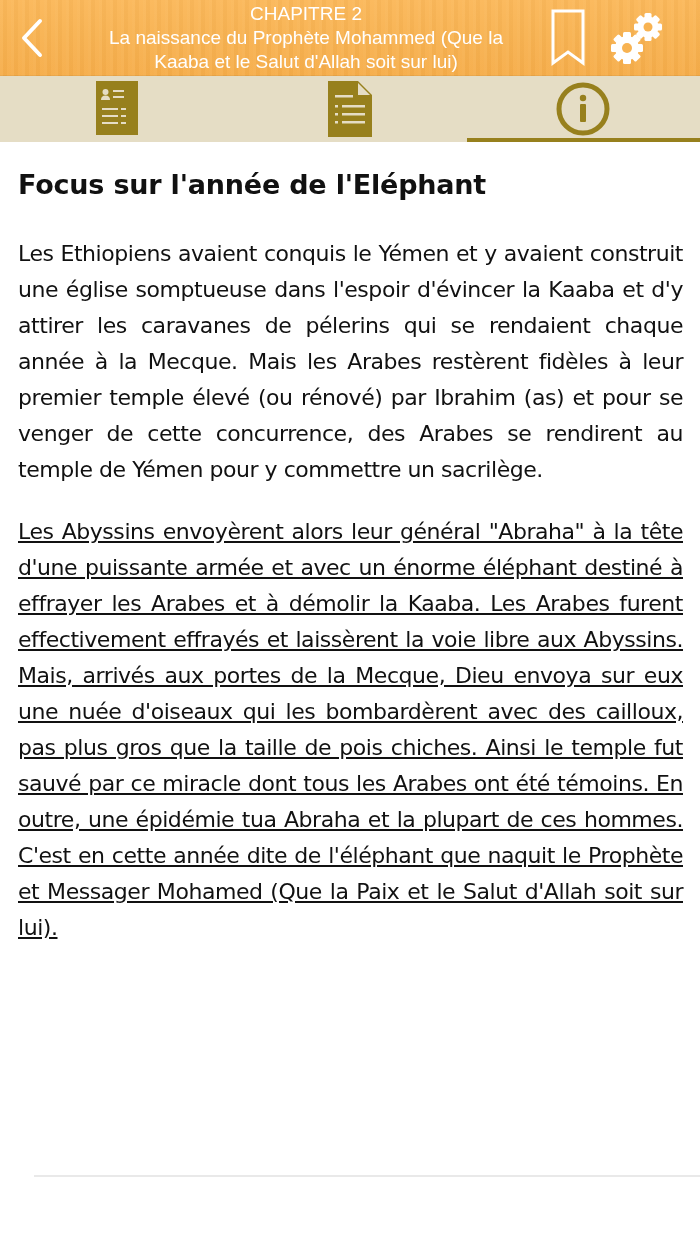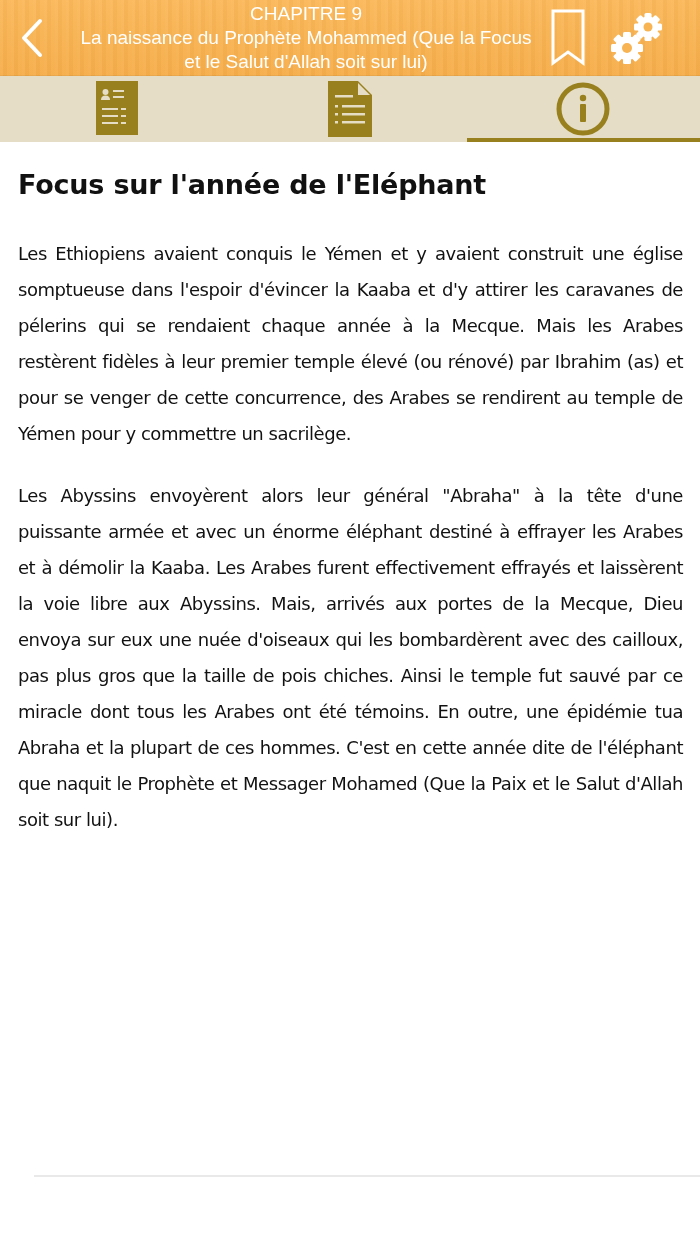--- a/index.html
+++ b/index.html
@@ -110,49 +110,49 @@
       margin: 0;
       font-family: "DejaVu Sans", sans-serif;
       font-weight: bold;
       font-size: 27px;
       line-height: 50px;
       letter-spacing: -0.2px;
     }
     .paragraph {
       margin: 26px 0 0 0;
       font-family: "DejaVu Sans", sans-serif;
-      font-size: 18px;
+      font-size: 22px;
       line-height: 36px;
       text-align: justify;
       letter-spacing: -0.45px;
       word-spacing: 0px;
     }
-    .paragraph + .paragraph { margin-top: 26px; }
+    .paragraph + .paragraph { margin-top: 26px; text-decoration: underline; }
 
     .footer-divider {
       position: absolute;
       left: 34px; top: 1175px;
       width: 666px;
       height: 2px;
       background: #e9e9e9;
     }
   </style>
 </head>
 <body>
 
 <div class="nav-bar">
   <div class="back-button">
     <svg width="36" height="44" viewBox="0 0 36 44">
       <polyline points="26,5 10,22 26,39" fill="none" stroke="#ffffff" stroke-width="4" stroke-linecap="round" stroke-linejoin="round"></polyline>
     </svg>
   </div>
 
   <div class="nav-title">
-    <span class="chapter">CHAPITRE 9</span>
-    <span class="subtitle">La naissance du Prophète Mohammed (Que la Focus et le Salut d'Allah soit sur lui)</span>
+    <span class="chapter">CHAPITRE 2</span>
+    <span class="subtitle">La naissance du Prophète Mohammed (Que la Kaaba et le Salut d'Allah soit sur lui)</span>
   </div>
 
   <div class="bookmark-button">
     <svg width="36" height="58" viewBox="0 0 36 58">
       <path d="M3,2 L33,2 L33,54 L18,43 L3,54 Z" fill="none" stroke="#ffffff" stroke-width="3" stroke-linejoin="miter"></path>
     </svg>
   </div>
 
   <div class="settings-button">
     <svg width="58" height="56" viewBox="0 0 58 56">

